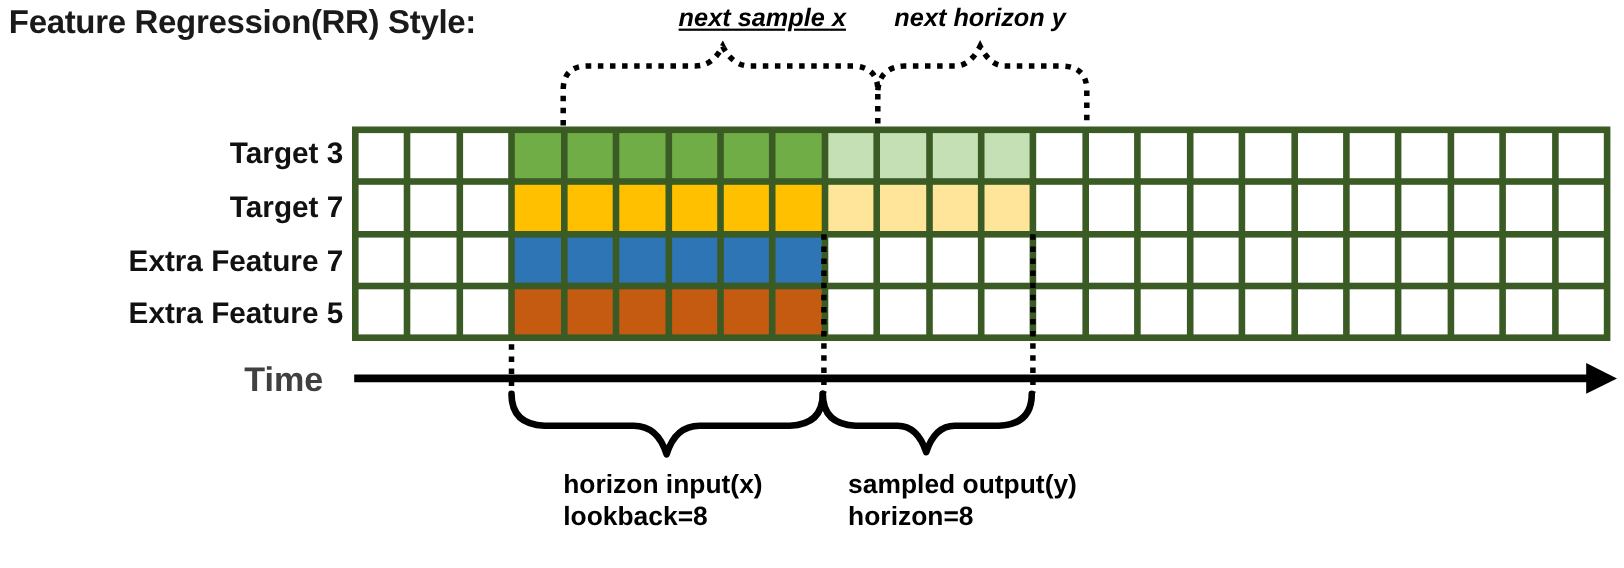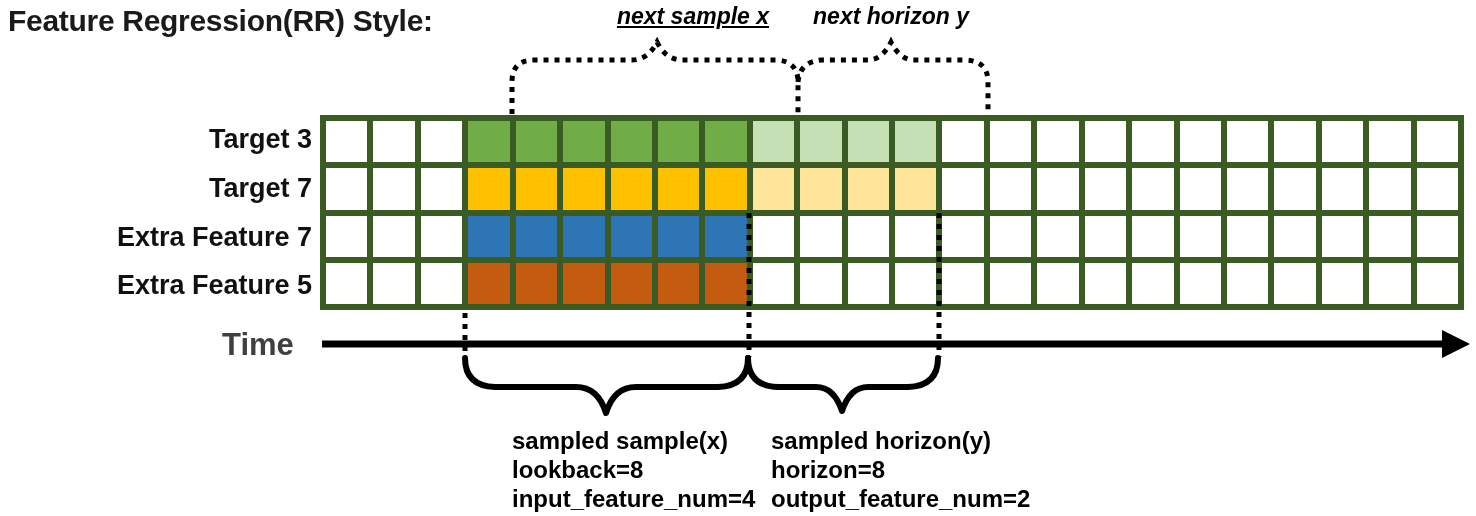--- a/index.html
+++ b/index.html
@@ -184,24 +184,22 @@
 
     <line x1="322" y1="344" x2="1448" y2="344" stroke="var(--ann,#000)" stroke-width="7"></line>
     <polygon points="1442,330 1470,344 1442,358" fill="var(--ann,#000)"></polygon>
 
     <path d="M 465 358 Q 465 386 495 387 L 576 387 Q 598 387 606 413 Q 614 387 636 387 L 718 387 Q 748 386 748 358" fill="none" stroke="var(--ann,#000)" stroke-width="6" stroke-linecap="round" stroke-linejoin="round"></path>
 
     <path d="M 748 358 Q 748 386 778 387 L 816 387 Q 834 387 842 411 Q 850 387 868 387 L 908 387 Q 938 386 938 358" fill="none" stroke="var(--ann,#000)" stroke-width="6" stroke-linecap="round" stroke-linejoin="round"></path>
   </svg>
 
   <div id="input-block" class="ann-block">
-    <div>sampled sample(x)</div>
+    <div>horizon input(x)</div>
     <div>lookback=8</div>
-    <div>input_feature_num=4</div>
   </div>
 
   <div id="output-block" class="ann-block">
-    <div>sampled horizon(y)</div>
+    <div>sampled output(y)</div>
     <div>horizon=8</div>
-    <div>output_feature_num=2</div>
   </div>
 
 </div>
 
 </body></html>

